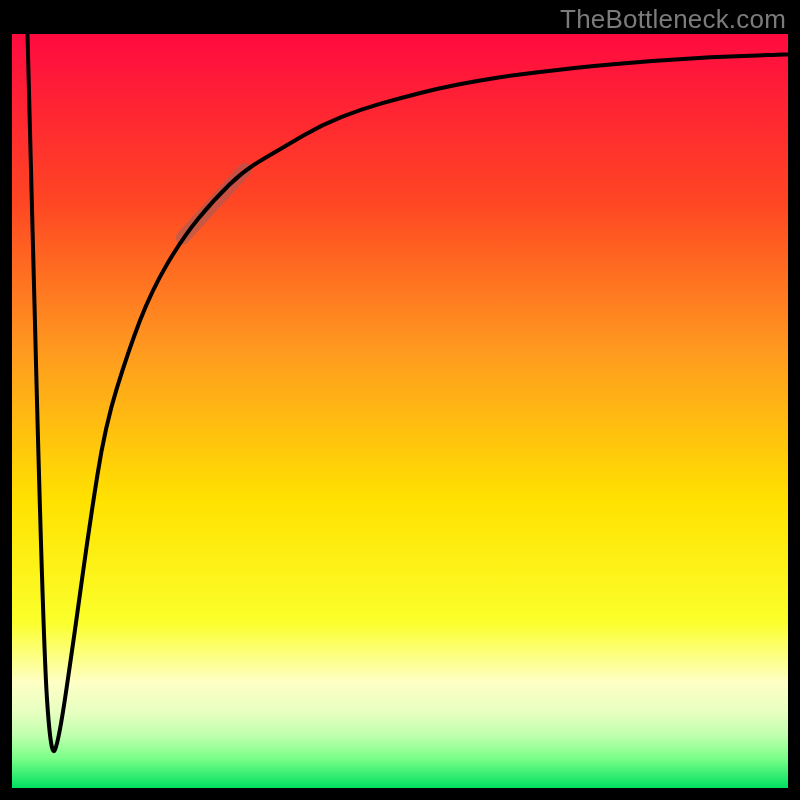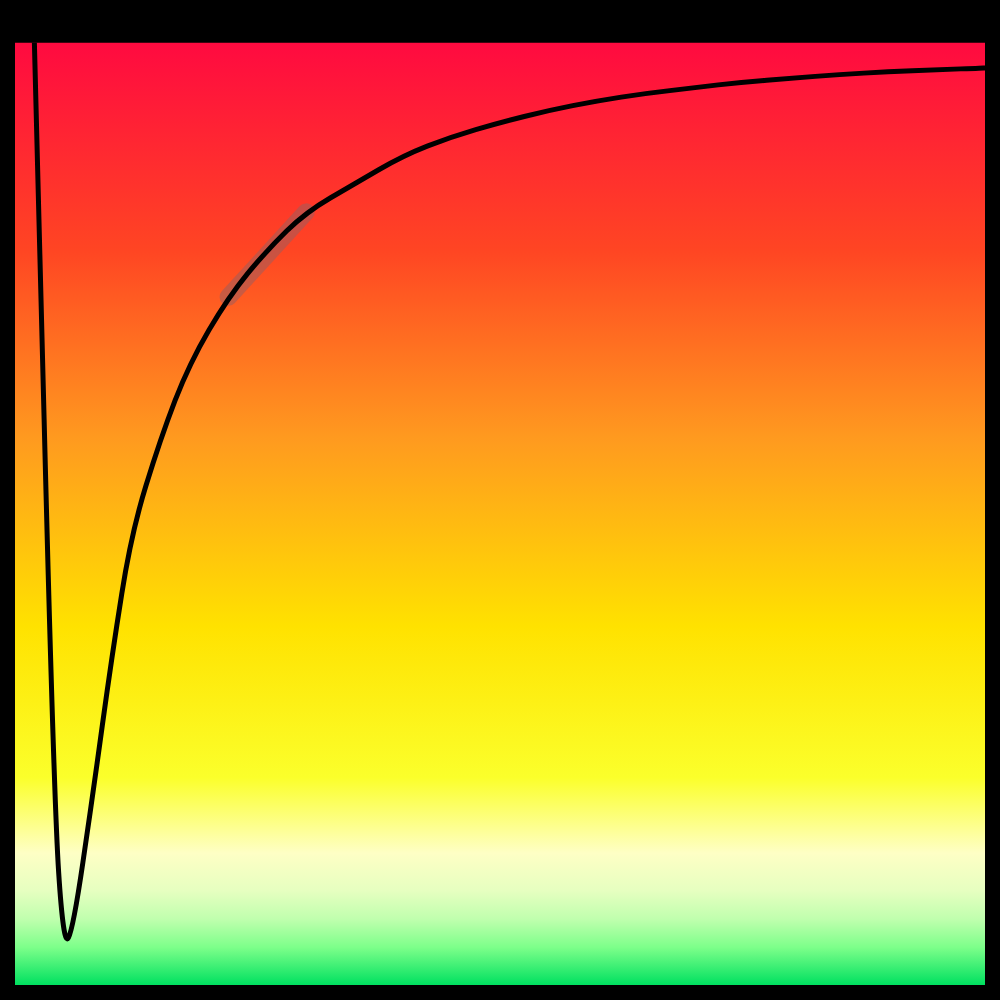--- a/index.html
+++ b/index.html
@@ -52,20 +52,21 @@
     stroke: rgba(156, 93, 93, 0.55);
     stroke-width: 14;
     stroke-linecap: round;
   }
 </style>
 </head>
 <body>
 
 <div class="frame">
 
+  <div class="watermark">TheBottleneck.com</div>
 
   <div class="plot">
     <svg viewBox="0 0 776 754" preserveAspectRatio="none">
       <defs>
         <linearGradient id="bg-grad" x1="0" y1="0" x2="0" y2="1">
           <stop offset="0%" stop-color="#ff0a40"></stop>
           <stop offset="22%" stop-color="#ff4523"></stop>
           <stop offset="42%" stop-color="#ff9a1f"></stop>
           <stop offset="62%" stop-color="#ffe200"></stop>
           <stop offset="78%" stop-color="#fbff2b"></stop>

